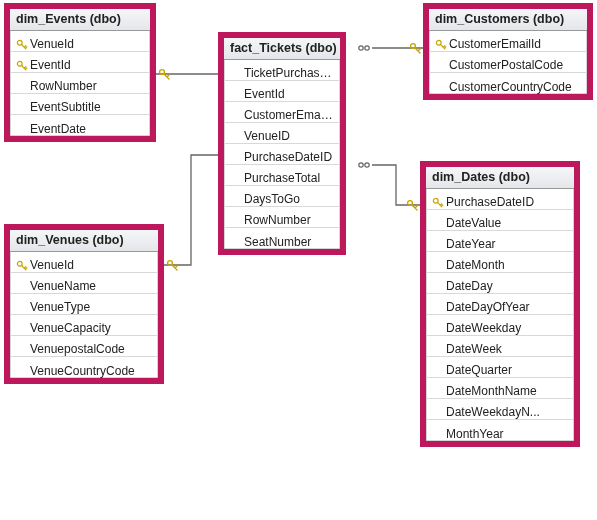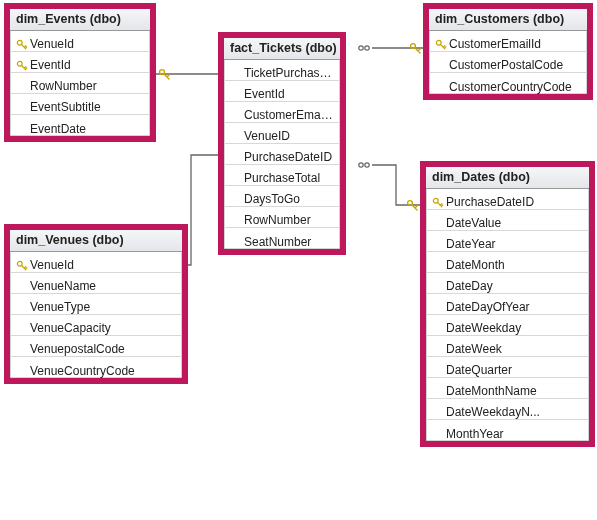--- a/index.html
+++ b/index.html
@@ -191,21 +191,21 @@
       </div>
       <div class="row">
         <span class="key"></span>
         <span class="label">CustomerPostalCode</span>
       </div>
       <div class="row">
         <span class="key"></span>
         <span class="label">CustomerCountryCode</span>
       </div>
     </div>
-    <div class="tbl" style="left: 4px; top: 224px; width: 184px;">
+    <div class="tbl" style="left: 4px; top: 224px; width: 160px;">
       <div class="tbl-header">dim_Venues (dbo)</div>
       <div class="row">
         <span class="key">
           <svg width="12" height="12" viewBox="0 0 16 16">
             <circle cx="5" cy="5" r="3.2" fill="none" stroke="#c9a400" stroke-width="1.6"></circle>
             <path d="M7.5 7.5 L13 13 M11 11 L13 9 M12.5 12.5 L14.5 10.5" stroke="#c9a400" stroke-width="1.6" fill="none" stroke-linecap="round"></path>
           </svg>
         </span>
         <span class="label">VenueId</span>
       </div>
@@ -223,21 +223,21 @@
       </div>
       <div class="row">
         <span class="key"></span>
         <span class="label">VenuepostalCode</span>
       </div>
       <div class="row">
         <span class="key"></span>
         <span class="label">VenueCountryCode</span>
       </div>
     </div>
-    <div class="tbl" style="left: 420px; top: 161px; width: 175px;">
+    <div class="tbl" style="left: 420px; top: 161px; width: 160px;">
       <div class="tbl-header">dim_Dates (dbo)</div>
       <div class="row">
         <span class="key">
           <svg width="12" height="12" viewBox="0 0 16 16">
             <circle cx="5" cy="5" r="3.2" fill="none" stroke="#c9a400" stroke-width="1.6"></circle>
             <path d="M7.5 7.5 L13 13 M11 11 L13 9 M12.5 12.5 L14.5 10.5" stroke="#c9a400" stroke-width="1.6" fill="none" stroke-linecap="round"></path>
           </svg>
         </span>
         <span class="label">PurchaseDateID</span>
       </div>

